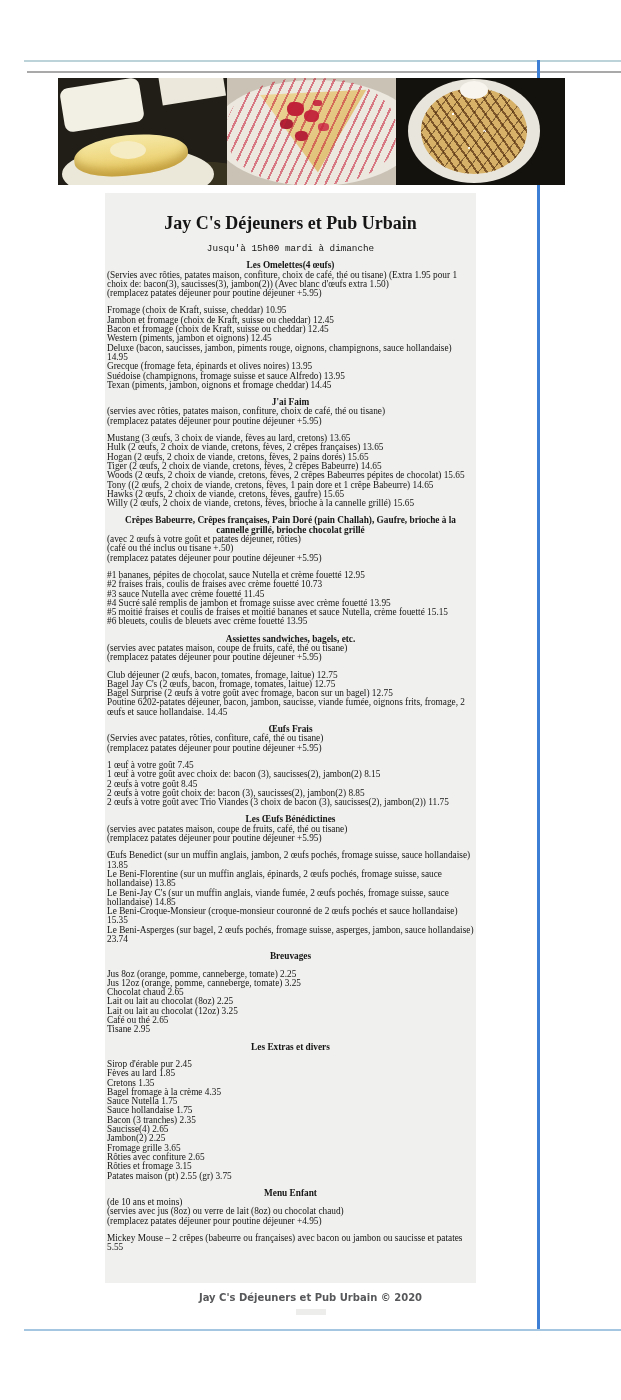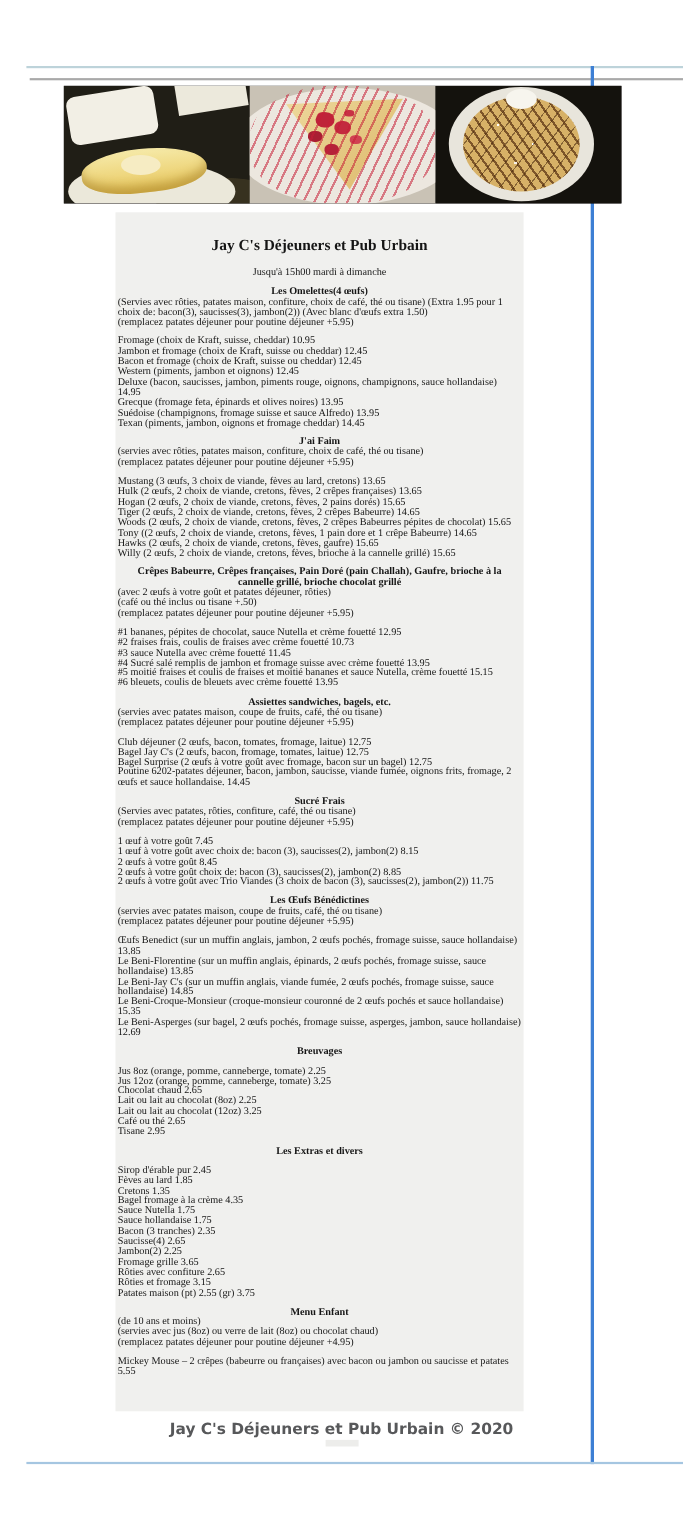--- a/index.html
+++ b/index.html
@@ -52,30 +52,30 @@
      background:repeating-linear-gradient(-52deg, transparent 0 9px, rgba(70,38,12,.55) 9px 10px),
      radial-gradient(circle 2px at 30% 30%, #fff 0 60%, transparent 61%),
      radial-gradient(circle 2px at 60% 50%, #fff 0 60%, transparent 61%),
      radial-gradient(circle 2px at 45% 70%, #f7f2e8 0 60%, transparent 61%);}
   .p3-cream{position:absolute;left:64px;top:3px;width:28px;height:18px;background:#f7f5ee;border-radius:50%;}
 
   
   .panel{position:absolute;left:105px;top:193px;width:371px;height:1090px;overflow:hidden;
          background:#f0f0ee;color:#151515;font-size:9.3px;line-height:9.3px;
          padding:13px 2px 0 2px;box-sizing:border-box;}
-  .title{font-size:14px;line-height:17px;font-weight:bold;text-align:center;margin:9px 0 0;}
-  .hours{text-align:center;margin-top:12px;}
+  .title{font-size:18px;line-height:17px;font-weight:bold;text-align:center;margin:9px 0 0;}
+  .hours{text-align:center;margin-top:12px;font-family:Liberation Mono, monospace;}
   .sec-heading{font-weight:bold;text-align:center;margin-top:8px;padding:0 12px;}
   .sec-note{text-align:left;}
   .sec-items{margin-top:8px;}
   .sec-item{text-align:left;}
 
   
   .footer{position:absolute;left:0;top:1292px;width:621px;text-align:center;
-          font-family:"DejaVu Sans", sans-serif;font-size:14px;font-weight:bold;color:#57585a;}
+          font-family:"DejaVu Sans", sans-serif;font-size:10px;font-weight:bold;color:#57585a;}
   .faint-mark{position:absolute;left:296px;top:1309px;width:30px;height:6px;background:#ededeb;}
 </style>
 </head>
 <body>
 
 <div class="page">
 
   <div class="topline1"></div>
   <div class="topline2"></div>
   <div class="vline"></div>
@@ -158,41 +158,41 @@
           <div class="sec-note">(servies avec patates maison, coupe de fruits, café, thé ou tisane)</div>
           <div class="sec-note">(remplacez patates déjeuner pour poutine déjeuner +5.95)</div>
           <div class="sec-items">
             <div class="sec-item">Club déjeuner (2 œufs, bacon, tomates, fromage, laitue) 12.75</div>
             <div class="sec-item">Bagel Jay C's (2 œufs, bacon, fromage, tomates, laitue) 12.75</div>
             <div class="sec-item">Bagel Surprise (2 œufs à votre goût avec fromage, bacon sur un bagel) 12.75</div>
             <div class="sec-item">Poutine 6202-patates déjeuner, bacon, jambon, saucisse, viande fumée, oignons frits, fromage, 2 œufs et sauce hollandaise. 14.45</div>
           </div>
         </div>
         <div class="section">
-          <div class="sec-heading">Sucré Frais</div>
+          <div class="sec-heading">Œufs Frais</div>
           <div class="sec-note">(Servies avec patates, rôties, confiture, café, thé ou tisane)</div>
           <div class="sec-note">(remplacez patates déjeuner pour poutine déjeuner +5.95)</div>
           <div class="sec-items">
             <div class="sec-item">1 œuf à votre goût 7.45</div>
             <div class="sec-item">1 œuf à votre goût avec choix de: bacon (3), saucisses(2), jambon(2) 8.15</div>
             <div class="sec-item">2 œufs à votre goût 8.45</div>
             <div class="sec-item">2 œufs à votre goût choix de: bacon (3), saucisses(2), jambon(2) 8.85</div>
             <div class="sec-item">2 œufs à votre goût avec Trio Viandes (3 choix de bacon (3), saucisses(2), jambon(2)) 11.75</div>
           </div>
         </div>
         <div class="section">
           <div class="sec-heading">Les Œufs Bénédictines</div>
           <div class="sec-note">(servies avec patates maison, coupe de fruits, café, thé ou tisane)</div>
           <div class="sec-note">(remplacez patates déjeuner pour poutine déjeuner +5.95)</div>
           <div class="sec-items">
             <div class="sec-item">Œufs Benedict (sur un muffin anglais, jambon, 2 œufs pochés, fromage suisse, sauce hollandaise) 13.85</div>
             <div class="sec-item">Le Beni-Florentine (sur un muffin anglais, épinards, 2 œufs pochés, fromage suisse, sauce hollandaise) 13.85</div>
             <div class="sec-item">Le Beni-Jay C's (sur un muffin anglais, viande fumée, 2 œufs pochés, fromage suisse, sauce hollandaise) 14.85</div>
             <div class="sec-item">Le Beni-Croque-Monsieur (croque-monsieur couronné de 2 œufs pochés et sauce hollandaise) 15.35</div>
-            <div class="sec-item">Le Beni-Asperges (sur bagel, 2 œufs pochés, fromage suisse, asperges, jambon, sauce hollandaise) 12.69</div>
+            <div class="sec-item">Le Beni-Asperges (sur bagel, 2 œufs pochés, fromage suisse, asperges, jambon, sauce hollandaise) 23.74</div>
           </div>
         </div>
         <div class="section">
           <div class="sec-heading">Breuvages</div>
           <div class="sec-items">
             <div class="sec-item">Jus 8oz (orange, pomme, canneberge, tomate) 2.25</div>
             <div class="sec-item">Jus 12oz (orange, pomme, canneberge, tomate) 3.25</div>
             <div class="sec-item">Chocolat chaud 2.65</div>
             <div class="sec-item">Lait ou lait au chocolat (8oz) 2.25</div>
             <div class="sec-item">Lait ou lait au chocolat (12oz) 3.25</div>

